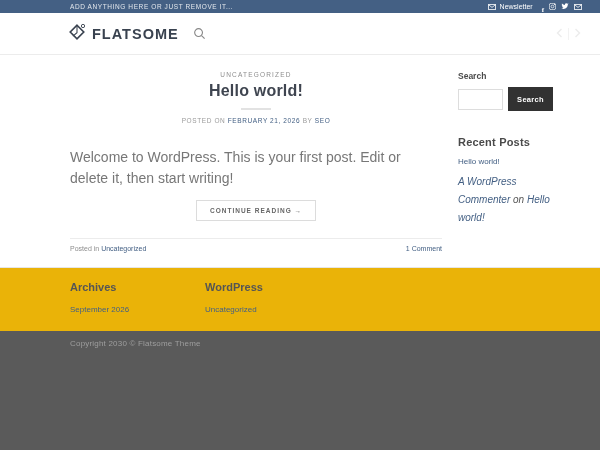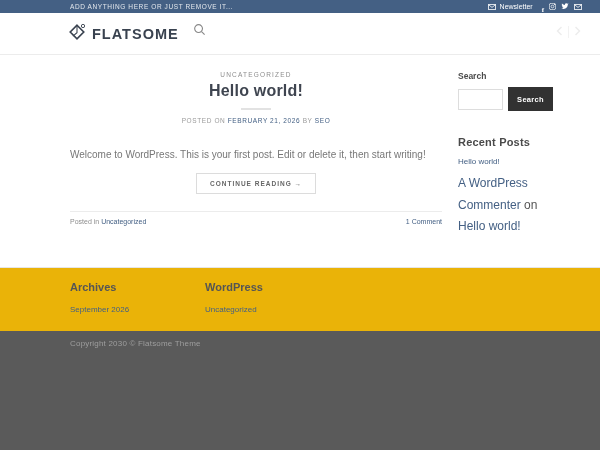--- a/index.html
+++ b/index.html
@@ -53,21 +53,21 @@
     background: #ffffff;
     border-bottom: 1px solid #ececec;
     flex: 0 0 auto;
     display: flex;
     align-items: center;
   }
   .header-inner {
     width: 100%;
     padding: 0 18px 0 68px;
     display: flex;
-    align-items: flex-start;
+    align-items: center;
   }
   .logo { display: flex; align-items: center; gap: 6px; cursor: pointer; }
   .logo-text {
     font-size: 14.5px;
     font-weight: bold;
     color: #39424f;
     letter-spacing: 1px;
   }
   .header-search { margin-left: 14px; cursor: pointer; display: flex; }
   .header-nav {
@@ -108,21 +108,21 @@
   }
   .post-meta {
     text-align: center;
     font-size: 6.5px;
     color: #9a9a9a;
     letter-spacing: 0.6px;
     text-transform: uppercase;
   }
   .post-excerpt {
     margin-top: 23px;
-    font-size: 10px;
+    font-size: 14px;
     color: #777777;
     line-height: 1.5;
   }
   .post-more-wrap { text-align: center; margin-top: 10px; }
   .post-more {
     display: inline-block;
     border: 1px solid #dcdcdc;
     background: #fff;
     color: #666666;
     font-size: 6.5px;
@@ -167,21 +167,21 @@
   }
   .widget-title {
     font-size: 11px;
     font-weight: bold;
     color: #4a4a4a;
     letter-spacing: 0.2px;
   }
   .wt-posts { margin-top: 25px; }
   .wt-comments { margin-top: 14px; }
   .widget-link { display: block; font-size: 8px; margin-top: 9px; }
-  .comment-entry { font-size: 12px; line-height: 1.8; margin-top: 7px; color: #555; }
+  .comment-entry { font-size: 10px; line-height: 1.8; margin-top: 7px; color: #555; font-style: italic; }
 
   
   .footer-widgets {
     background: #eab308;
     border-top: 1px solid #e6e6e6;
     height: 64px;
     flex: 0 0 auto;
     display: flex;
     padding: 13px 0 0 70px;
   }

